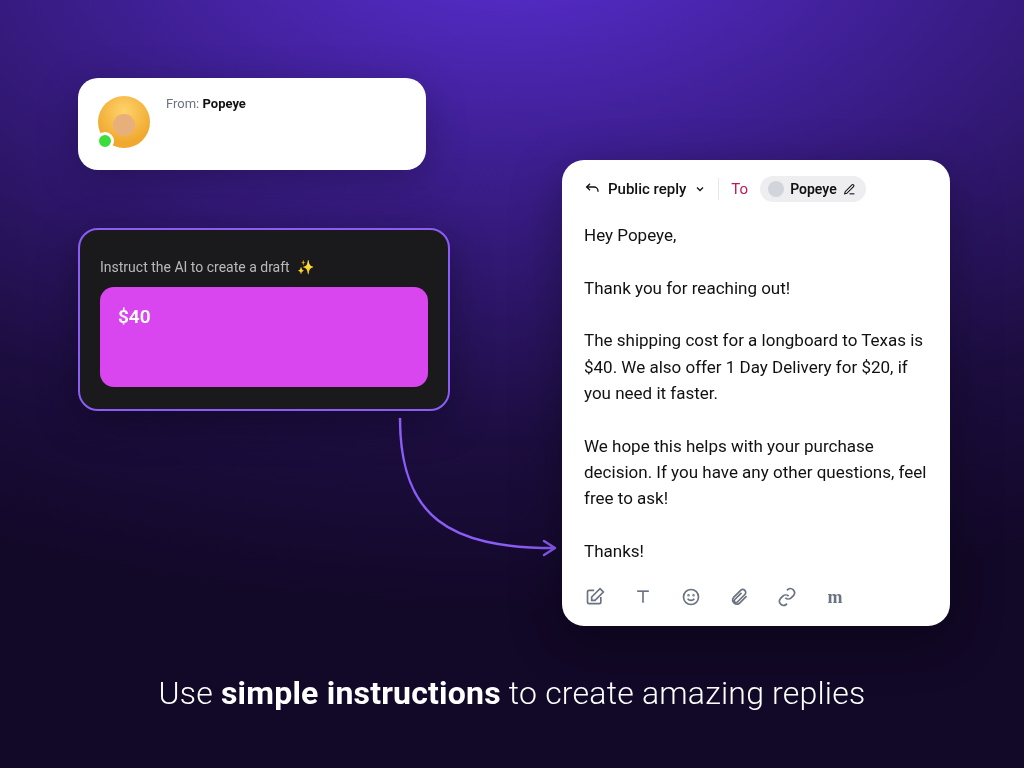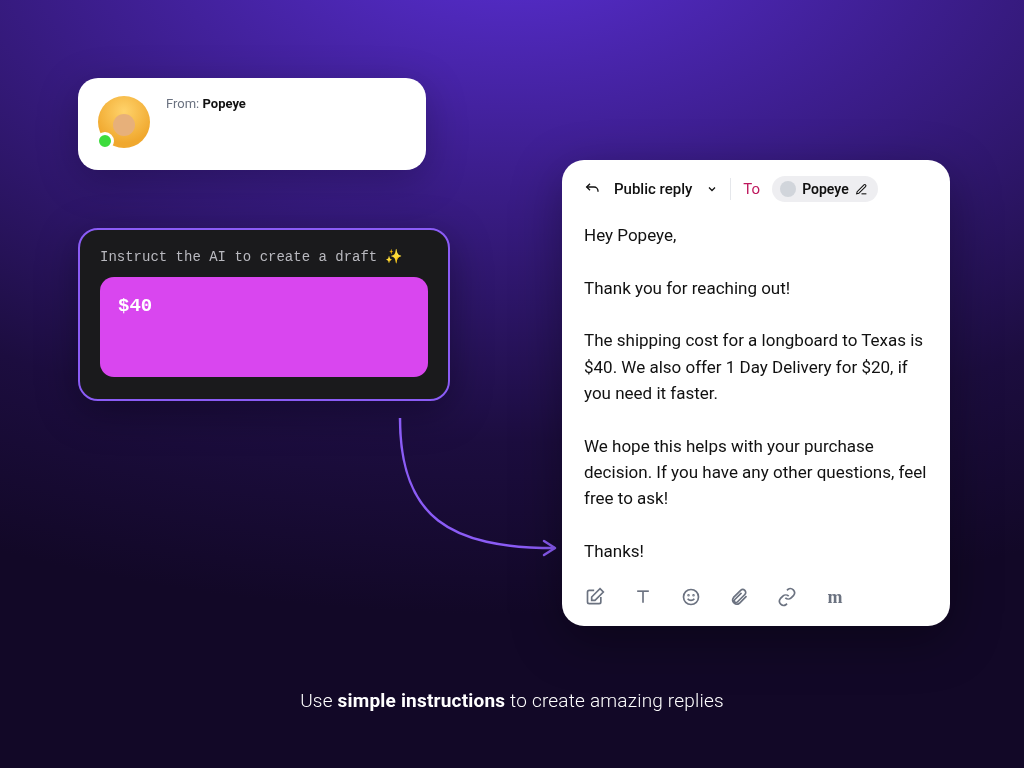--- a/index.html
+++ b/index.html
@@ -50,23 +50,22 @@
 
   
   .ai-card {
     position: absolute;
     left: 78px;
     top: 228px;
     width: 372px;
     background: #1a1a1c;
     border: 2px solid #8b5cf6;
     border-radius: 20px;
-    padding: 18px 20px 22px 20px;
+    padding: 29px 20px 22px 20px;
     box-shadow: 0 10px 40px rgba(0,0,0,.35);
-    font-family: Liberation Mono, monospace;
   }
   .ai-label {
     color: #b9b9bf;
     font-size: 14px;
     margin-bottom: 12px;
     display: flex; align-items: center; gap: 8px;
   }
   .ai-input {
     background: #d946ef;
     border-radius: 14px;
@@ -101,21 +100,21 @@
     display: flex;
     flex-direction: column;
   }
   .reply-header {
     display: flex; align-items: center;
     font-size: 15px; color: #111;
     gap: 12px;
     padding-bottom: 12px;
   }
   .reply-mode {
-    display: flex; align-items: center; gap: 14px;
+    display: flex; align-items: center; gap: 8px;
     font-weight: 500;
   }
   .vline { width: 1px; height: 22px; background: #e5e7eb; }
   .to-label { color: #be185d; }
   .chip {
     display: inline-flex; align-items: center; gap: 6px;
     background: #eeeef1; border-radius: 999px;
     padding: 5px 10px 5px 8px;
     font-size: 14px; font-weight: 600; color: #111;
   }
@@ -141,21 +140,21 @@
     cursor: pointer;
   }
 
   
   .tagline {
     position: absolute;
     left: 0; right: 0;
     bottom: 56px;
     text-align: center;
     color: #ffffff;
-    font-size: 19px;
+    font-size: 32px;
     font-weight: 300;
     letter-spacing: .2px;
   }
   .tagline b { font-weight: 700; }
 
   svg { display: block; }
 </style>
 </head>
 <body>
 

